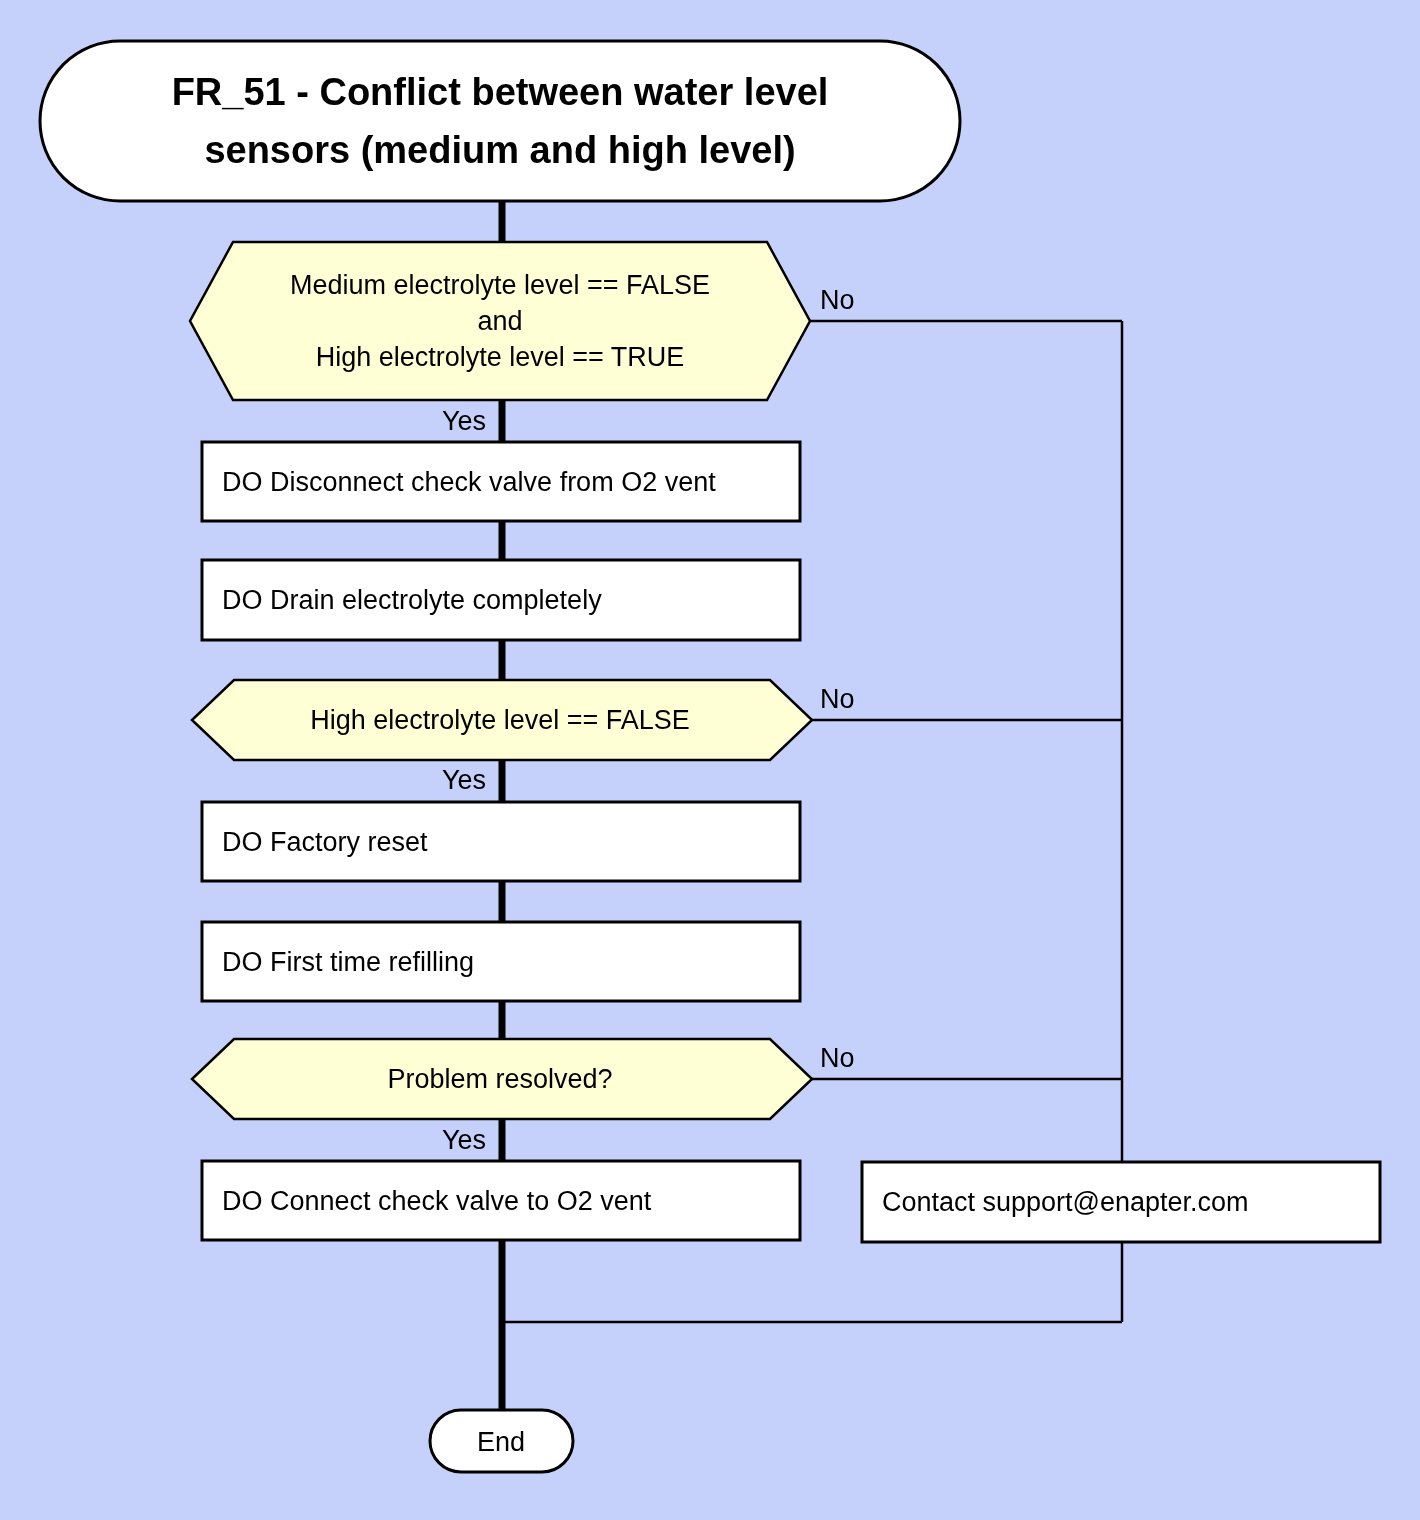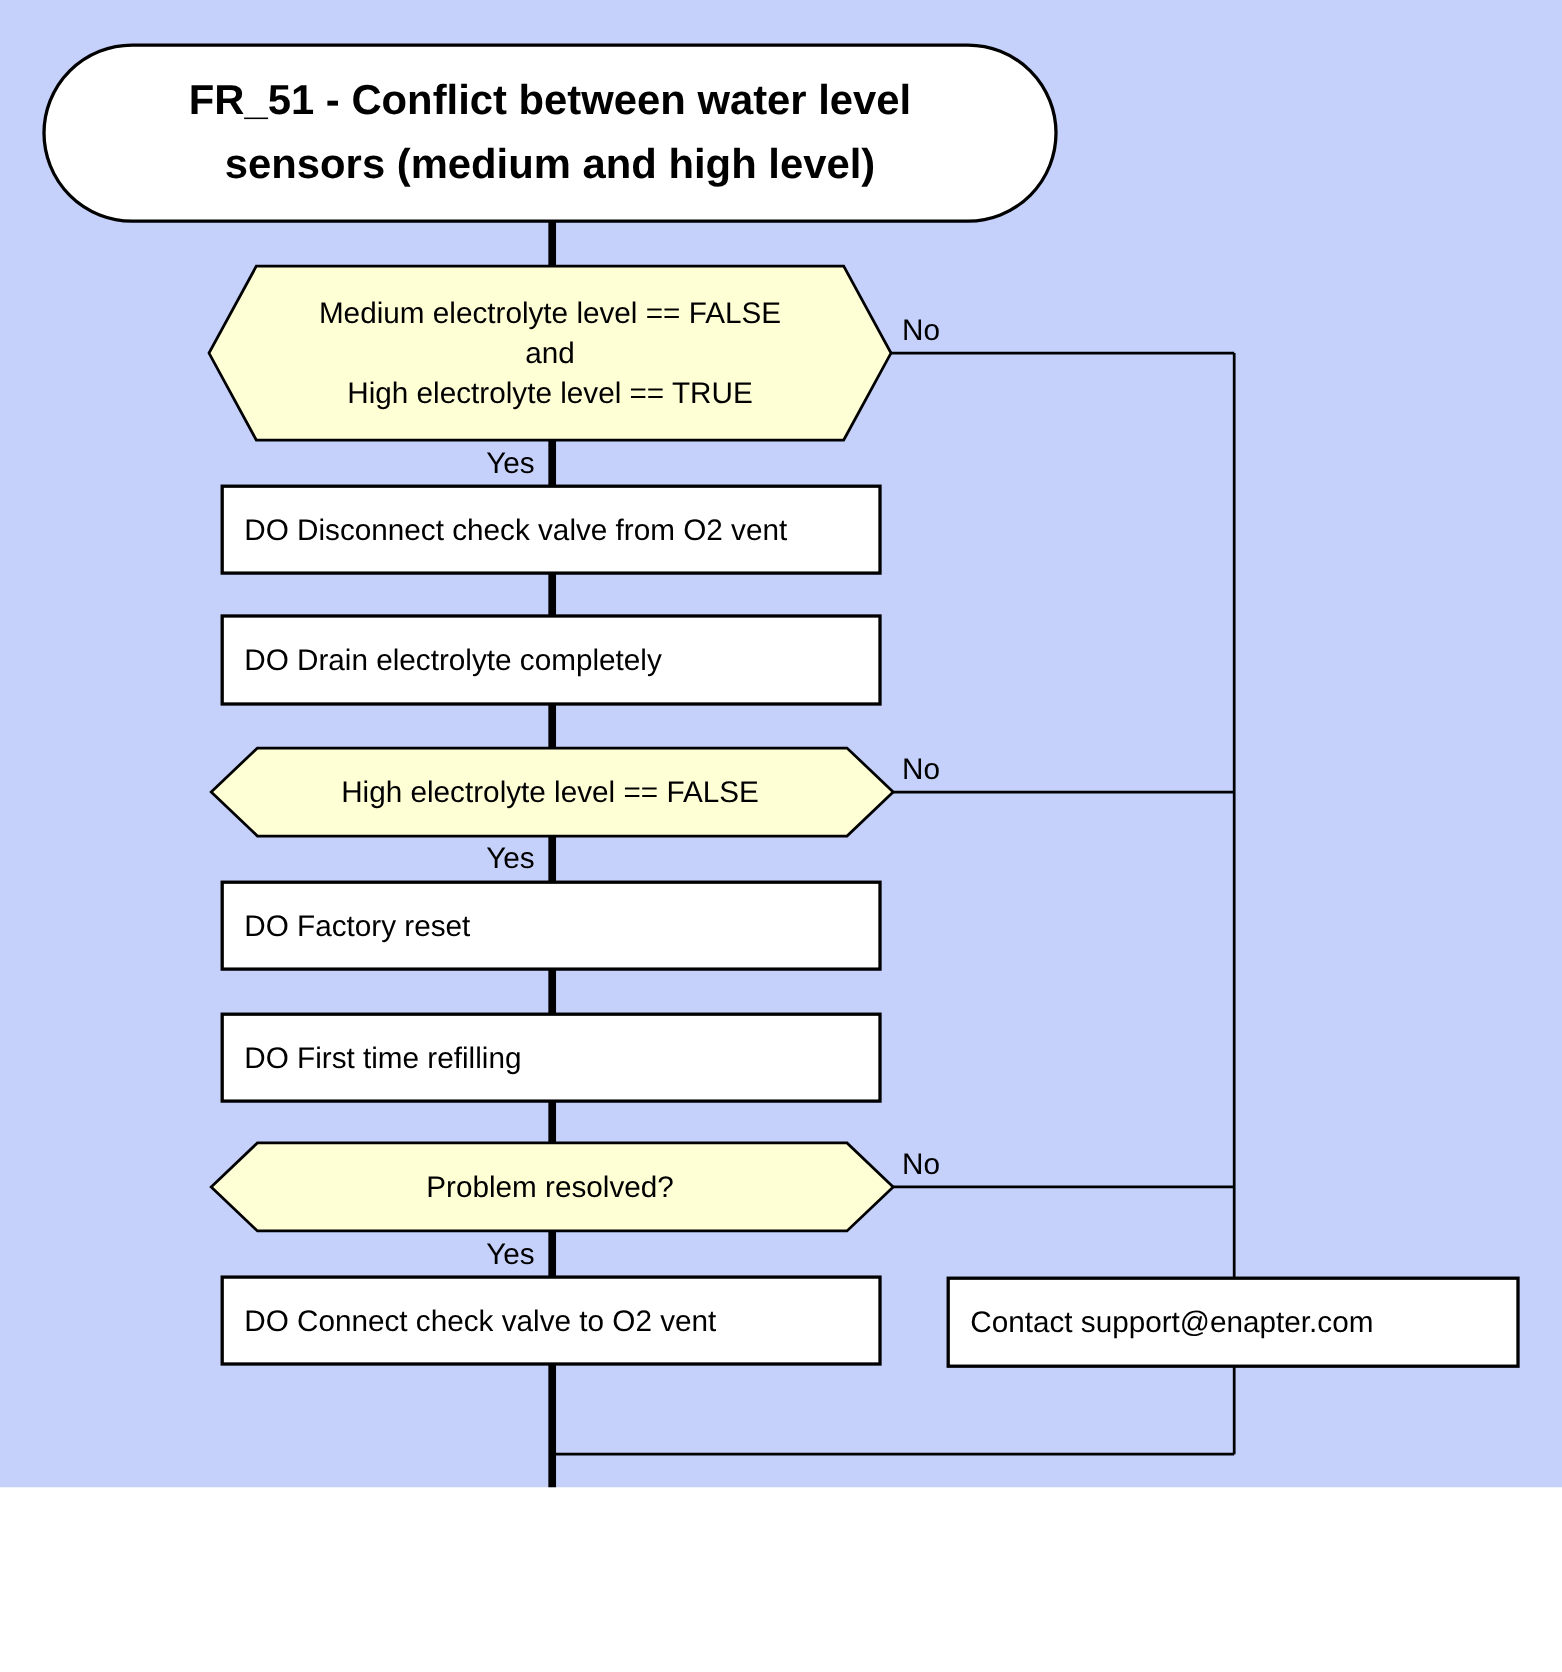--- a/index.html
+++ b/index.html
@@ -2,21 +2,21 @@
 <html><head>
 <meta charset="utf-8">
 <style>
   html, body {
     margin: 0;
     padding: 0;
   }
   .canvas {
     position: relative;
     width: 1420px;
-    height: 1352px;
+    height: 1520px;
     font-family: "Liberation Sans", sans-serif;
     border-radius: 20px;
   }
   svg { display: block; }
   text {
     font-family: "Liberation Sans", sans-serif;
     fill: #000000;
   }
   .node-text   { font-size: 27px; }
   .title-text  { font-size: 38px; font-weight: bold; }

